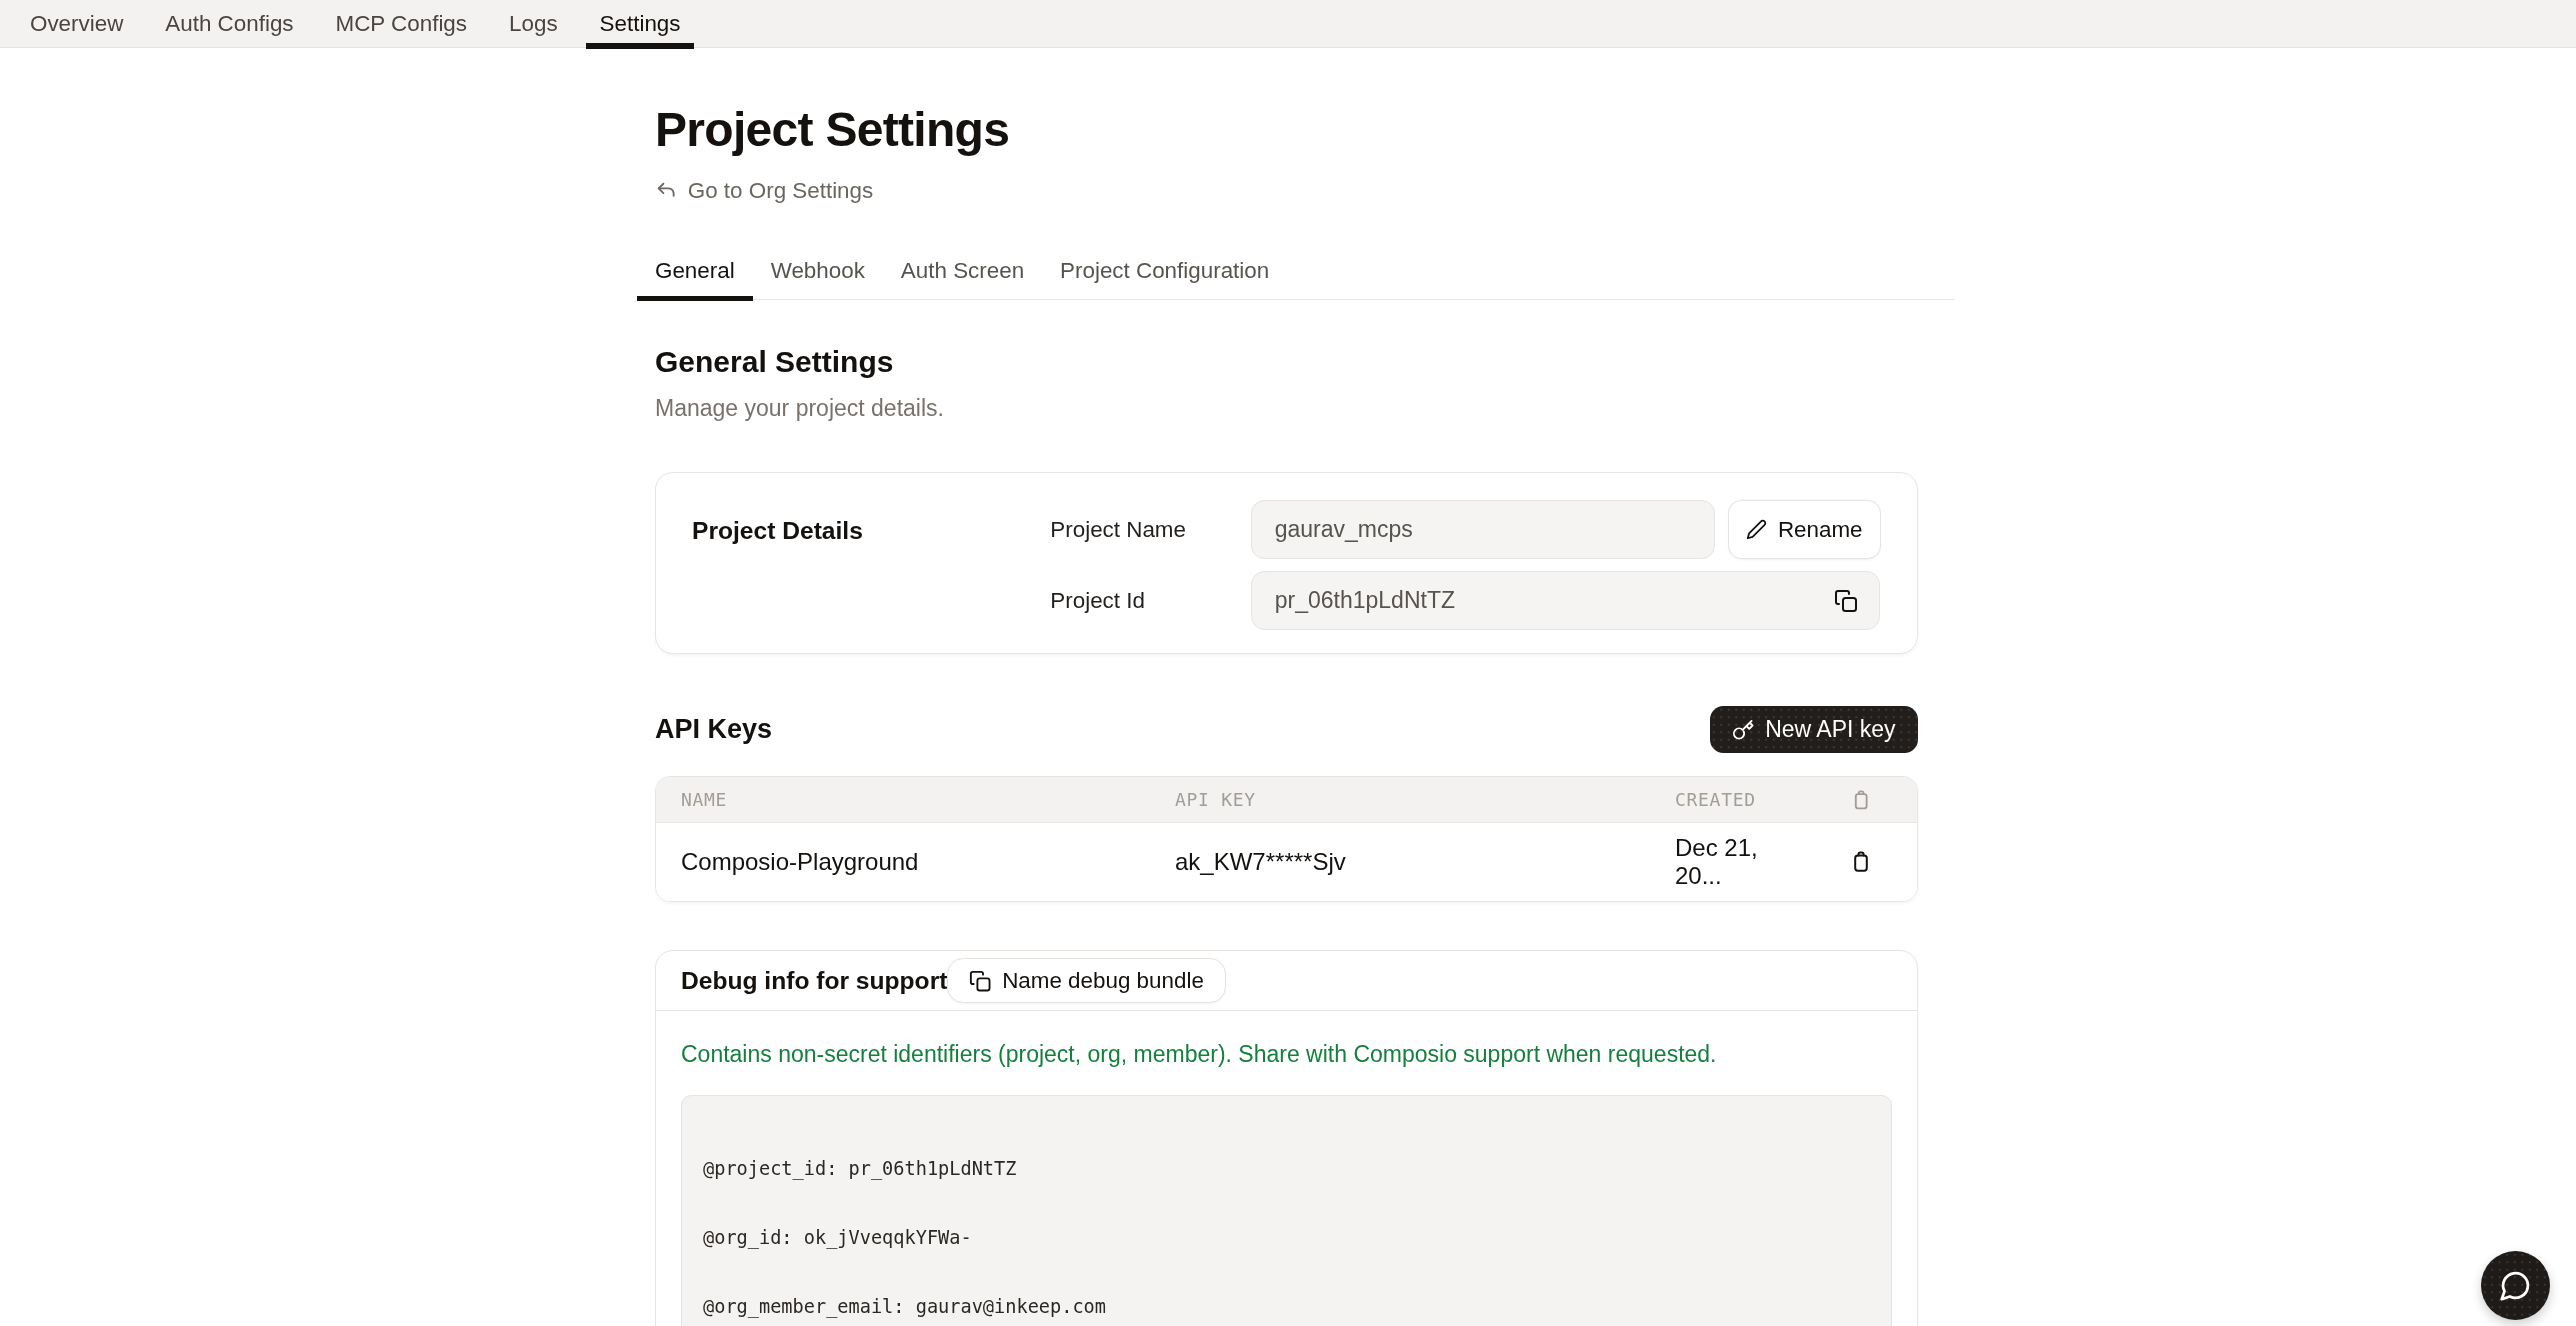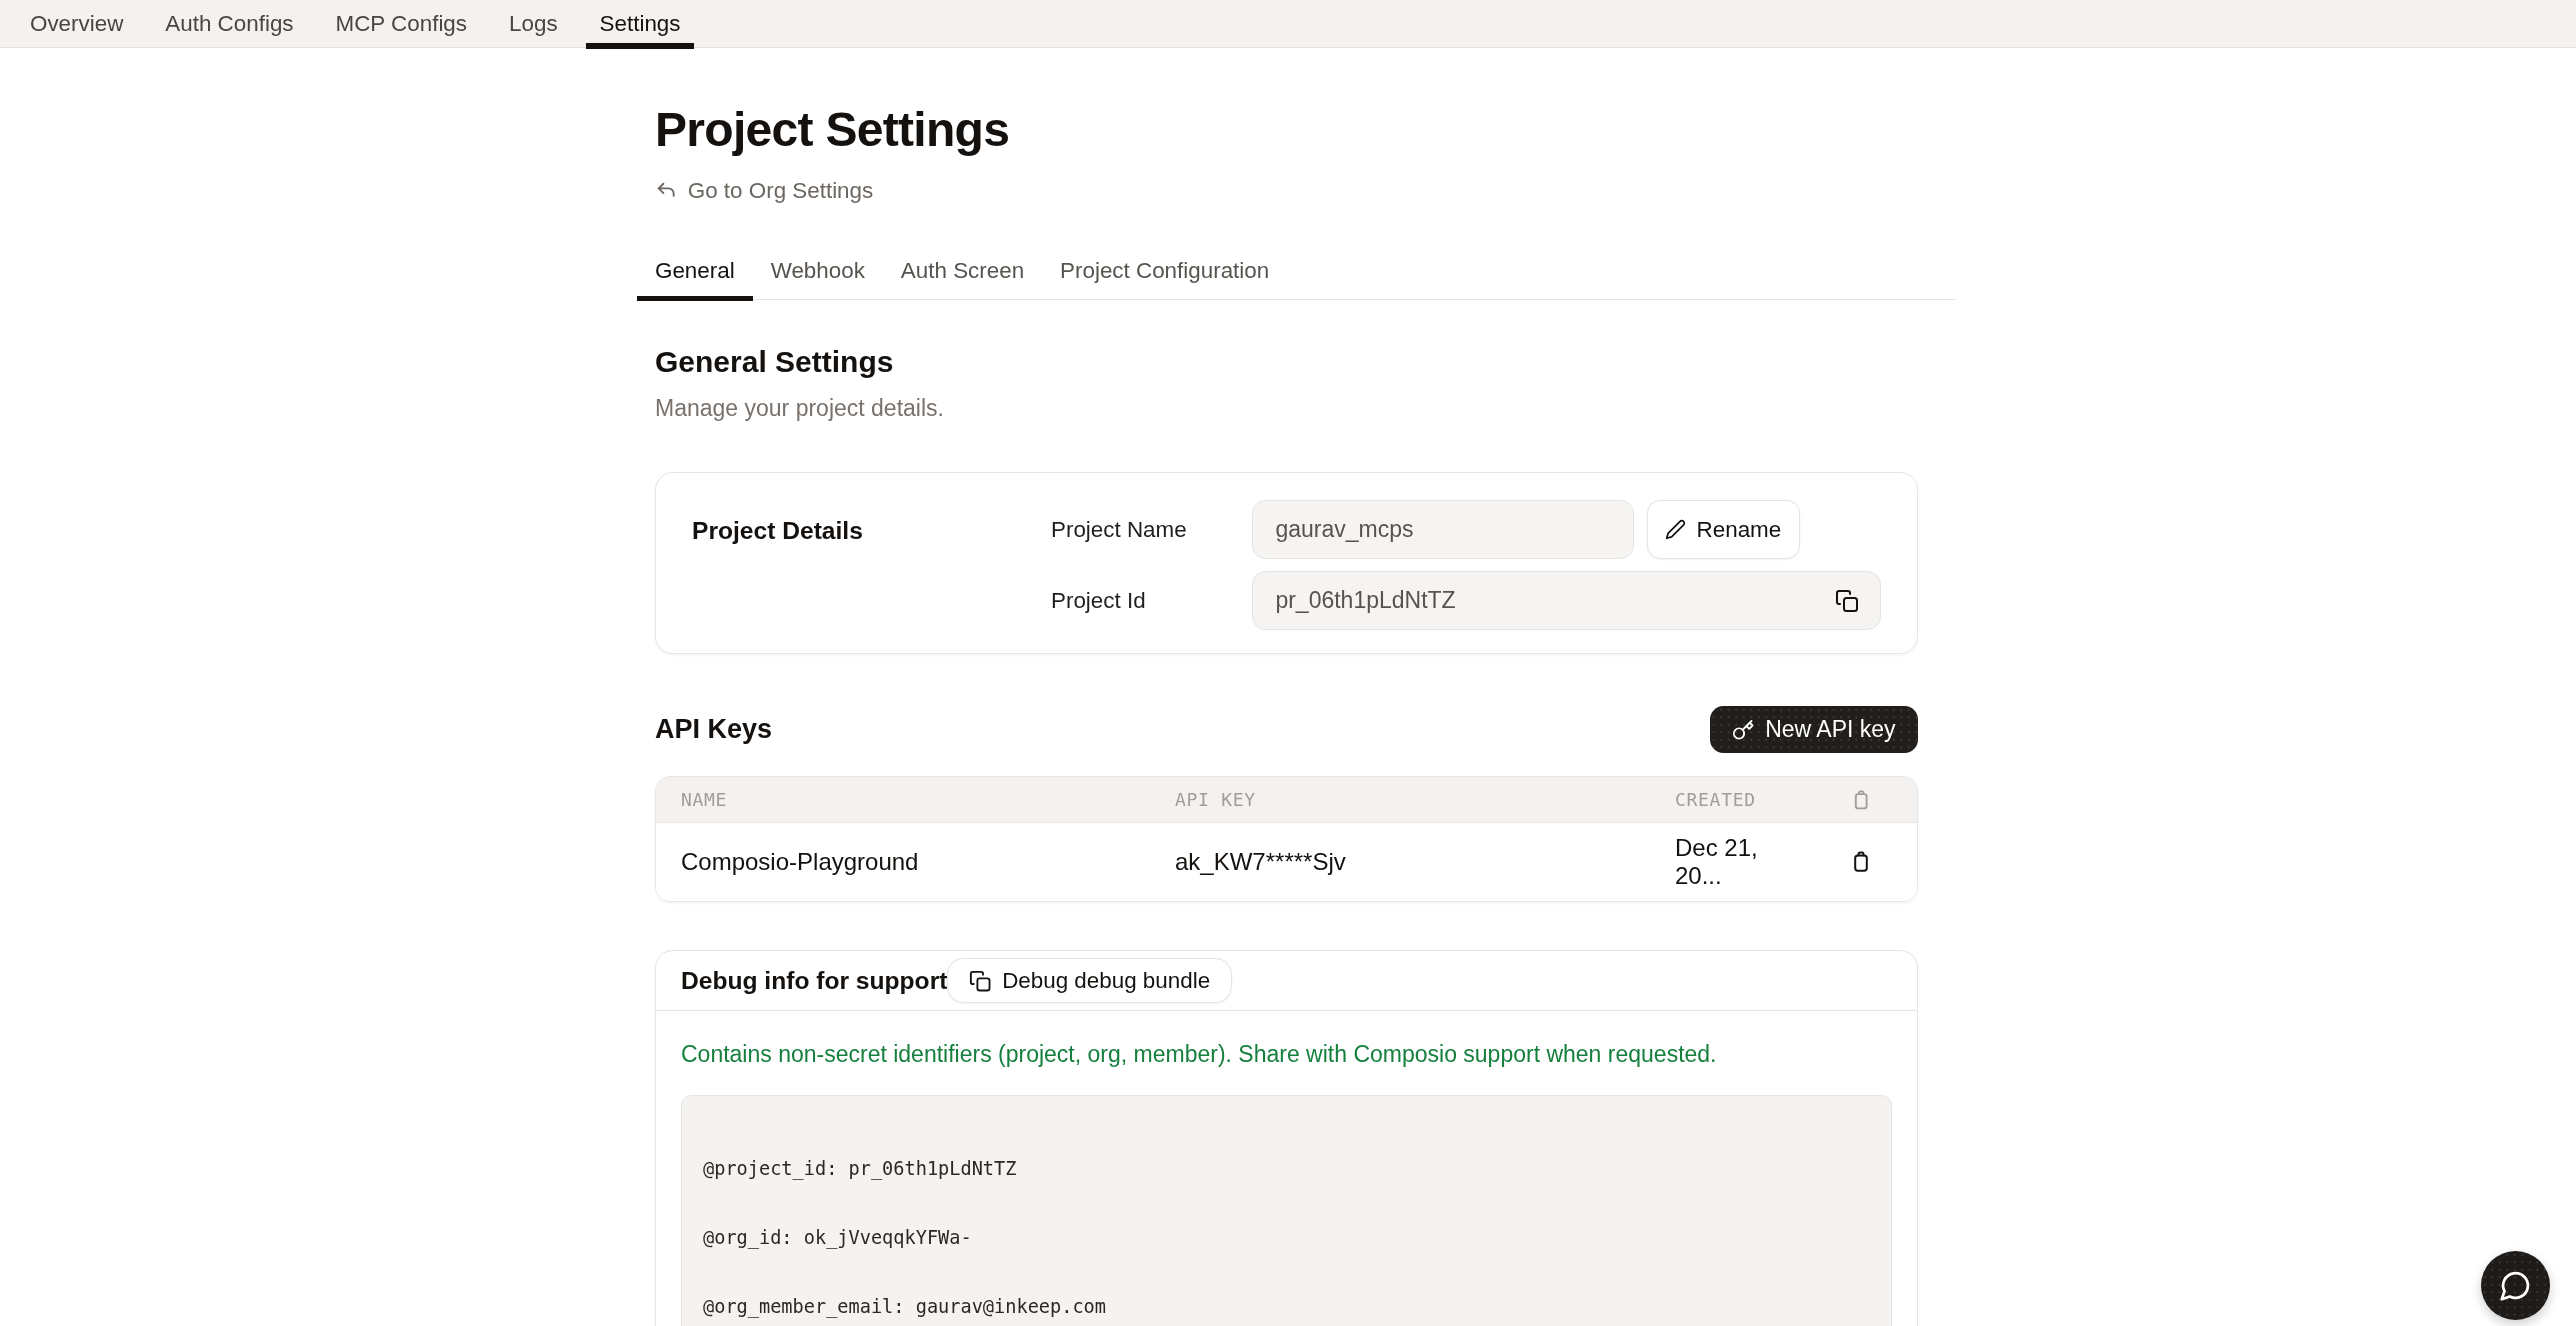--- a/index.html
+++ b/index.html
@@ -75,21 +75,21 @@
   .pd-row { display:flex; align-items:center; }
   .pd-label { width:201px; font-size:22.4px; font-weight:500; color:#221f1c; }
   .input {
     height:59px; background:#f5f4f2; border:1.5px solid #e6e3e0; border-radius:13.4px;
     display:flex; align-items:center; padding:0 22.4px; position:relative;
   }
   .input input {
     all:unset; width:100%; font-family:"Liberation Sans",sans-serif;
     font-size:23px; color:#57534e;
   }
-  .input.w-name { width:382px; margin-right:12.7px; }
+  .input.w-name { width:464px; margin-right:12.7px; }
   .input.w-id { width:629px; padding-right:67px; }
   .icon-btn {
     position:absolute; right:18px; top:50%; transform:translateY(-50%);
     background:none; border:none; cursor:pointer; color:#14110e; padding:3px;
   }
   .btn {
     display:inline-flex; align-items:center; justify-content:center; gap:10.4px;
     background:#fff; border:1.5px solid #e6e3e0; border-radius:13.4px;
     font-family:"Liberation Sans",sans-serif;
     font-size:22.4px; font-weight:500; color:#14110e; cursor:pointer;
@@ -270,21 +270,21 @@
   <section class="card debug-card">
     <div class="debug-head">
       <div class="debug-title">Debug info for support</div>
       <button class="btn btn-copy-bundle">
         <span>
           <svg width="22.4" height="22.4" viewBox="0 0 24 24" fill="none" stroke="#14110e" stroke-width="2" stroke-linecap="round" stroke-linejoin="round">
             <rect x="9" y="9" width="13" height="13" rx="2.5"></rect>
             <path d="M5 15H4a2 2 0 0 1-2-2V4a2 2 0 0 1 2-2h9a2 2 0 0 1 2 2v1"></path>
           </svg>
         </span>
-        <span>Debug debug bundle</span>
+        <span>Name debug bundle</span>
       </button>
     </div>
     <div class="debug-body">
       <p class="debug-desc">Contains non-secret identifiers (project, org, member). Share with Composio support when requested.</p>
       <div class="code">
         <div>@project_id: pr_06th1pLdNtTZ</div>
         <div>@org_id: ok_jVveqqkYFWa-</div>
         <div>@org_member_email: gaurav@inkeep.com</div>
         
         

